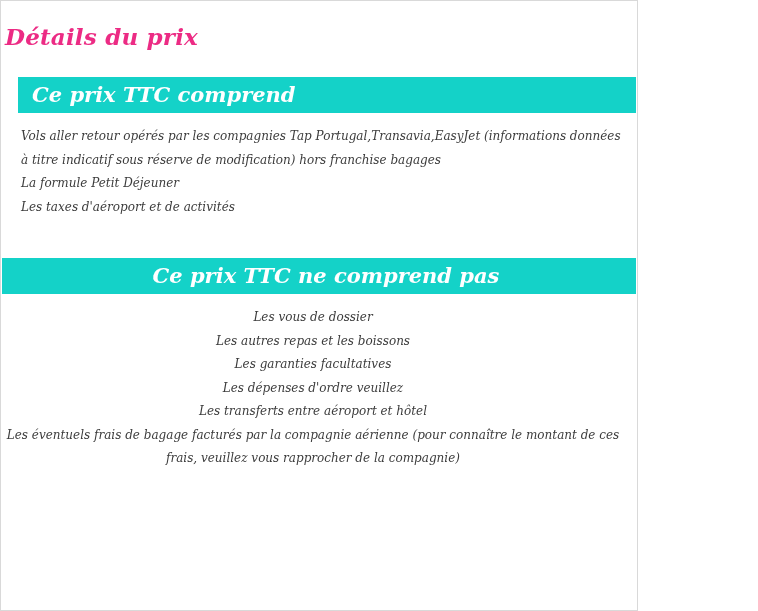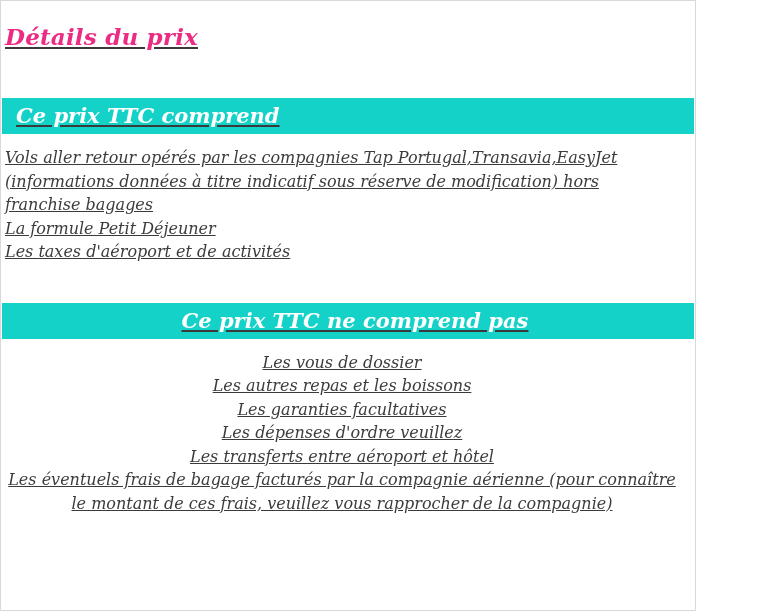--- a/index.html
+++ b/index.html
@@ -9,41 +9,41 @@
   body {
     width: 758px;
     height: 611px;
     background: #ffffff;
     font-family: "DejaVu Serif", serif;
     color: #3a3a3a;
     overflow: hidden;
   }
   .page {
     position: relative;
-    width: 696px;
+    width: 638px;
     height: 611px;
     box-sizing: border-box;
     border: 1px solid #d9d9d9;
-    text-decoration: underline;
   }
   .page-title {
     font-family: "DejaVu Serif", serif;
     font-style: italic;
     font-weight: bold;
     font-size: 23px;
     color: #ec2b84;
     margin: 0;
     padding: 22px 0 0 4px;
     letter-spacing: 0.2px;
   }
   .section {
     margin-top: 0;
   }
   .section-included {
-    margin-top: 48px;
+    margin-top: 27px;
+    padding-left: 16px;
   }
   .section-excluded {
     margin-top: 39px;
     text-align: center;
   }
   .section-header {
     background: #14d2c8;
     color: #ffffff;
     font-family: "DejaVu Serif", serif;
     font-style: italic;
@@ -54,21 +54,21 @@
     padding: 0 0 0 14px;
     margin: 0 1px 0 1px;
     box-sizing: border-box;
   }
   .section-body {
     padding: 12px 2px 0 2px;
   }
   .item {
     font-family: "DejaVu Serif", serif;
     font-style: italic;
-    font-size: 16px;
+    font-size: 12px;
     line-height: 23.5px;
     color: #3c3c3c;
     margin: 0;
     padding: 0 14px 0 2px;
   }
 </style>
 </head>
 <body>
 
 <div class="page">

